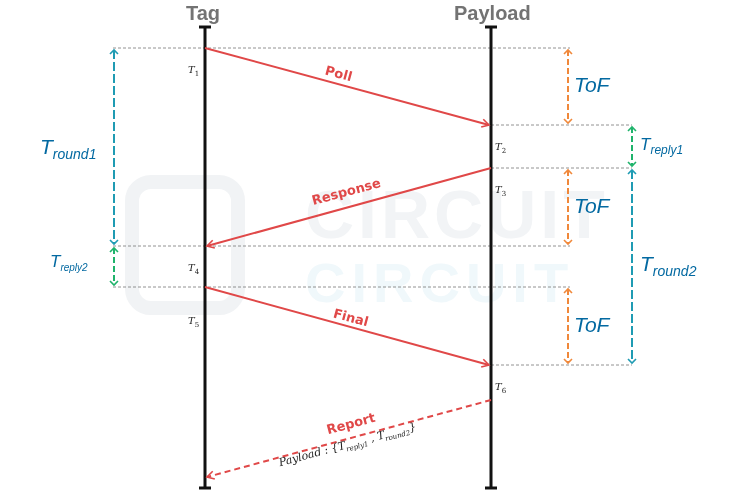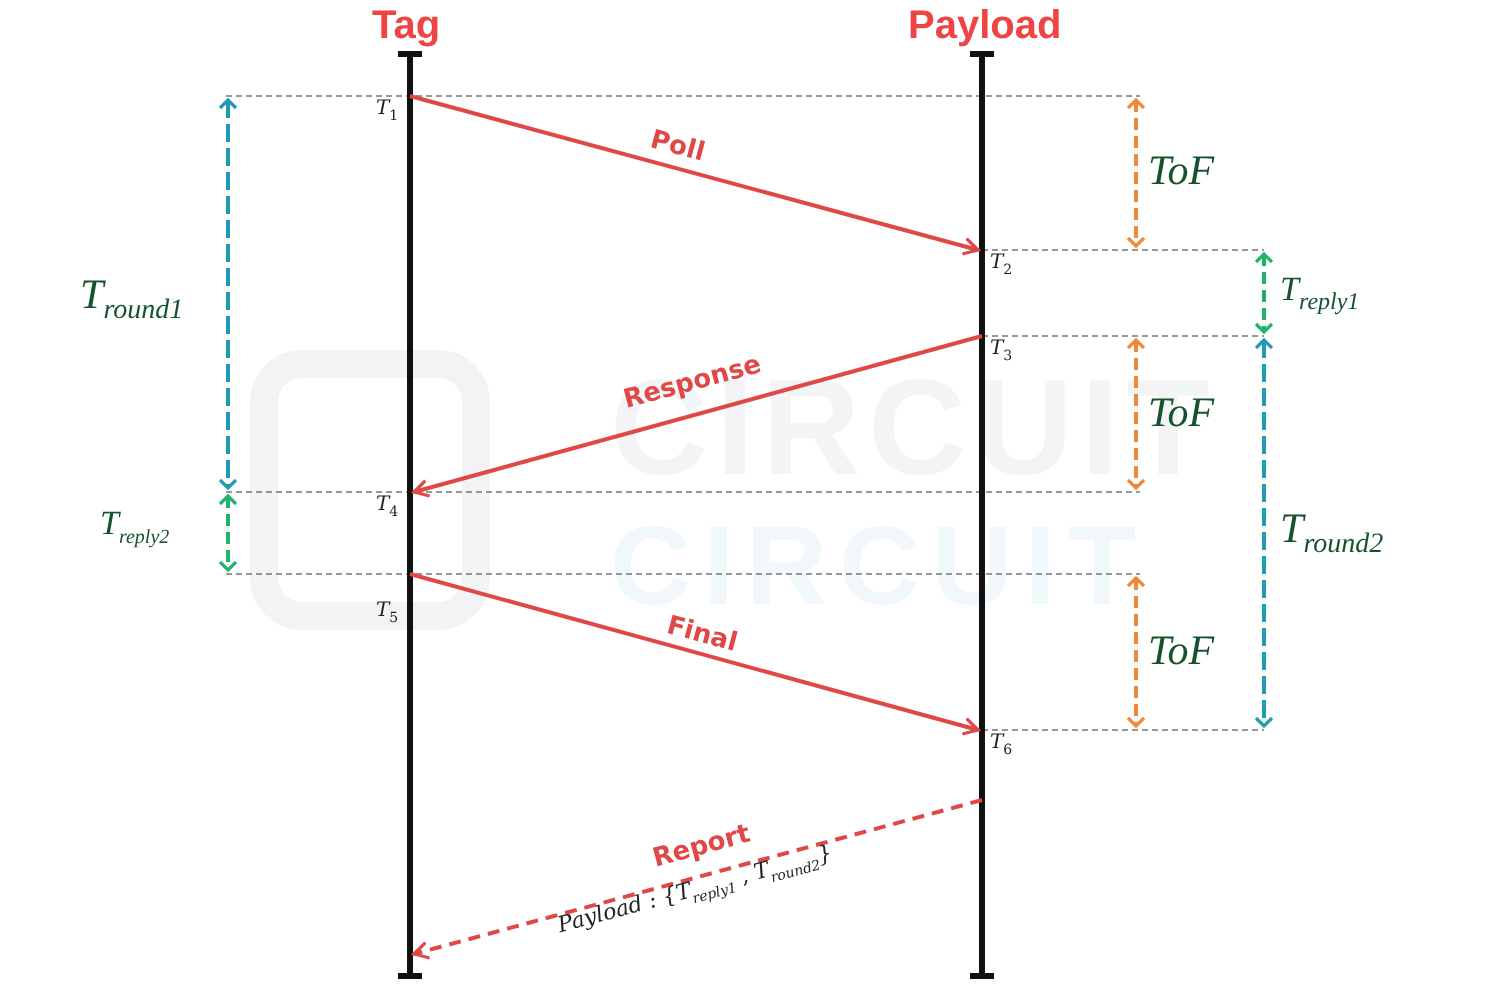--- a/index.html
+++ b/index.html
@@ -1,22 +1,22 @@
 <!DOCTYPE html>
 <html><head>
 <meta charset="utf-8">
 <style>
   html,body{margin:0;padding:0;background:#ffffff;}
   body{width:750px;height:500px;position:relative;overflow:hidden;font-family:"DejaVu Serif",serif;}
   svg{position:absolute;left:0;top:0;}
   .lbl{position:absolute;white-space:nowrap;}
-  .head{font-family:"Liberation Sans",sans-serif;font-weight:bold;font-size:20px;color:#ef4444;}
-  .ts{font-family:"DejaVu Serif",serif;font-style:italic;font-size:10px;color:#222;}
+  .head{font-family:"Liberation Sans",sans-serif;font-weight:bold;font-size:20px;color:#737373;}
+  .ts{font-family:"DejaVu Serif",serif;font-style:italic;font-size:10px;color:#222;margin-top:15px;}
   .ts sub{font-size:7px;font-style:normal;}
-  .big{font-family:Liberation Serif, serif;font-style:italic;font-size:21px;color:#14532d;}
+  .big{font-family:Liberation Sans, sans-serif;font-style:italic;font-size:21px;color:#0369a1;}
   .big sub{font-size:14px;}
   .msg{font-family:"DejaVu Sans",sans-serif;font-weight:bold;font-size:13px;color:#e04848;transform-origin:center center;}
   .payload{font-family:"DejaVu Serif",serif;font-style:italic;font-size:11px;color:#222;transform-origin:center center;}
   .payload sub{font-size:7px;}
   .wm{position:absolute;font-family:"Liberation Sans",sans-serif;font-weight:bold;}
 </style>
 </head>
 <body>
 
 <div class="wm" style="left:125px;top:175px;width:120px;height:140px;border:14px solid #f1f3f5;border-radius:26px;box-sizing:border-box;"></div>

